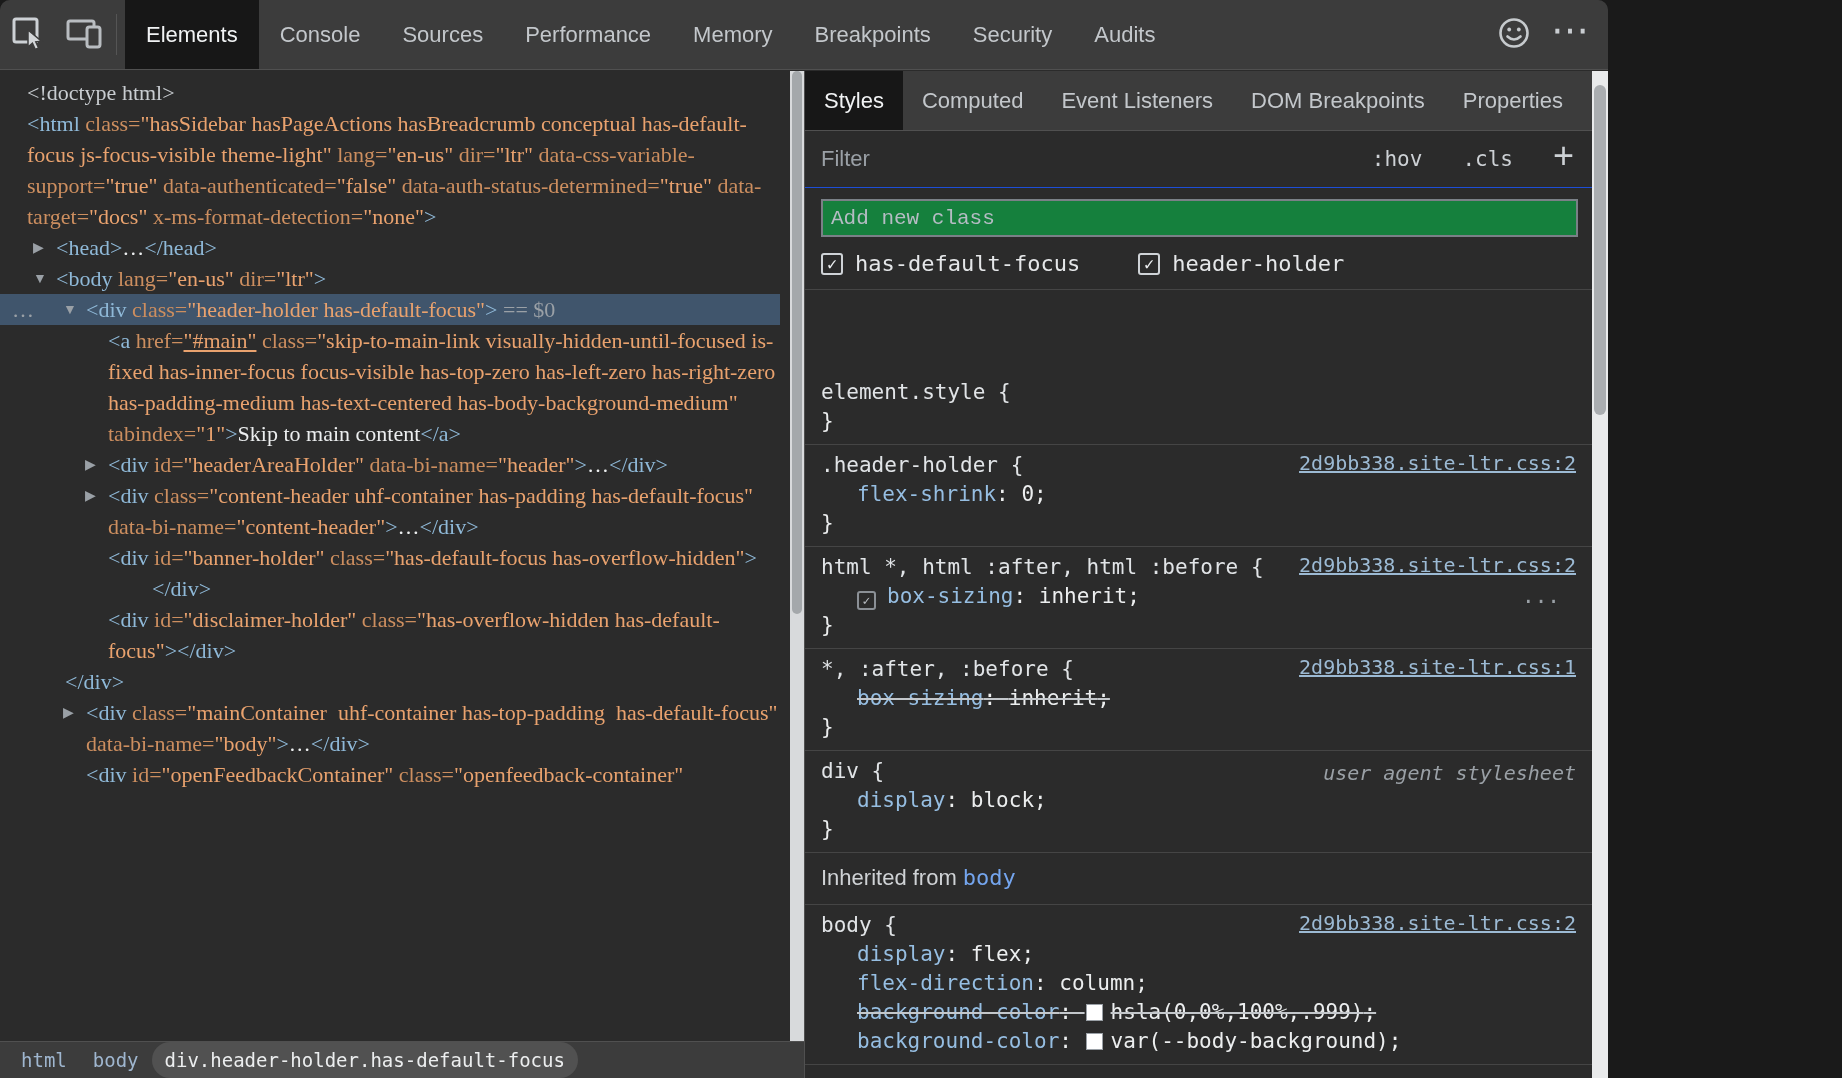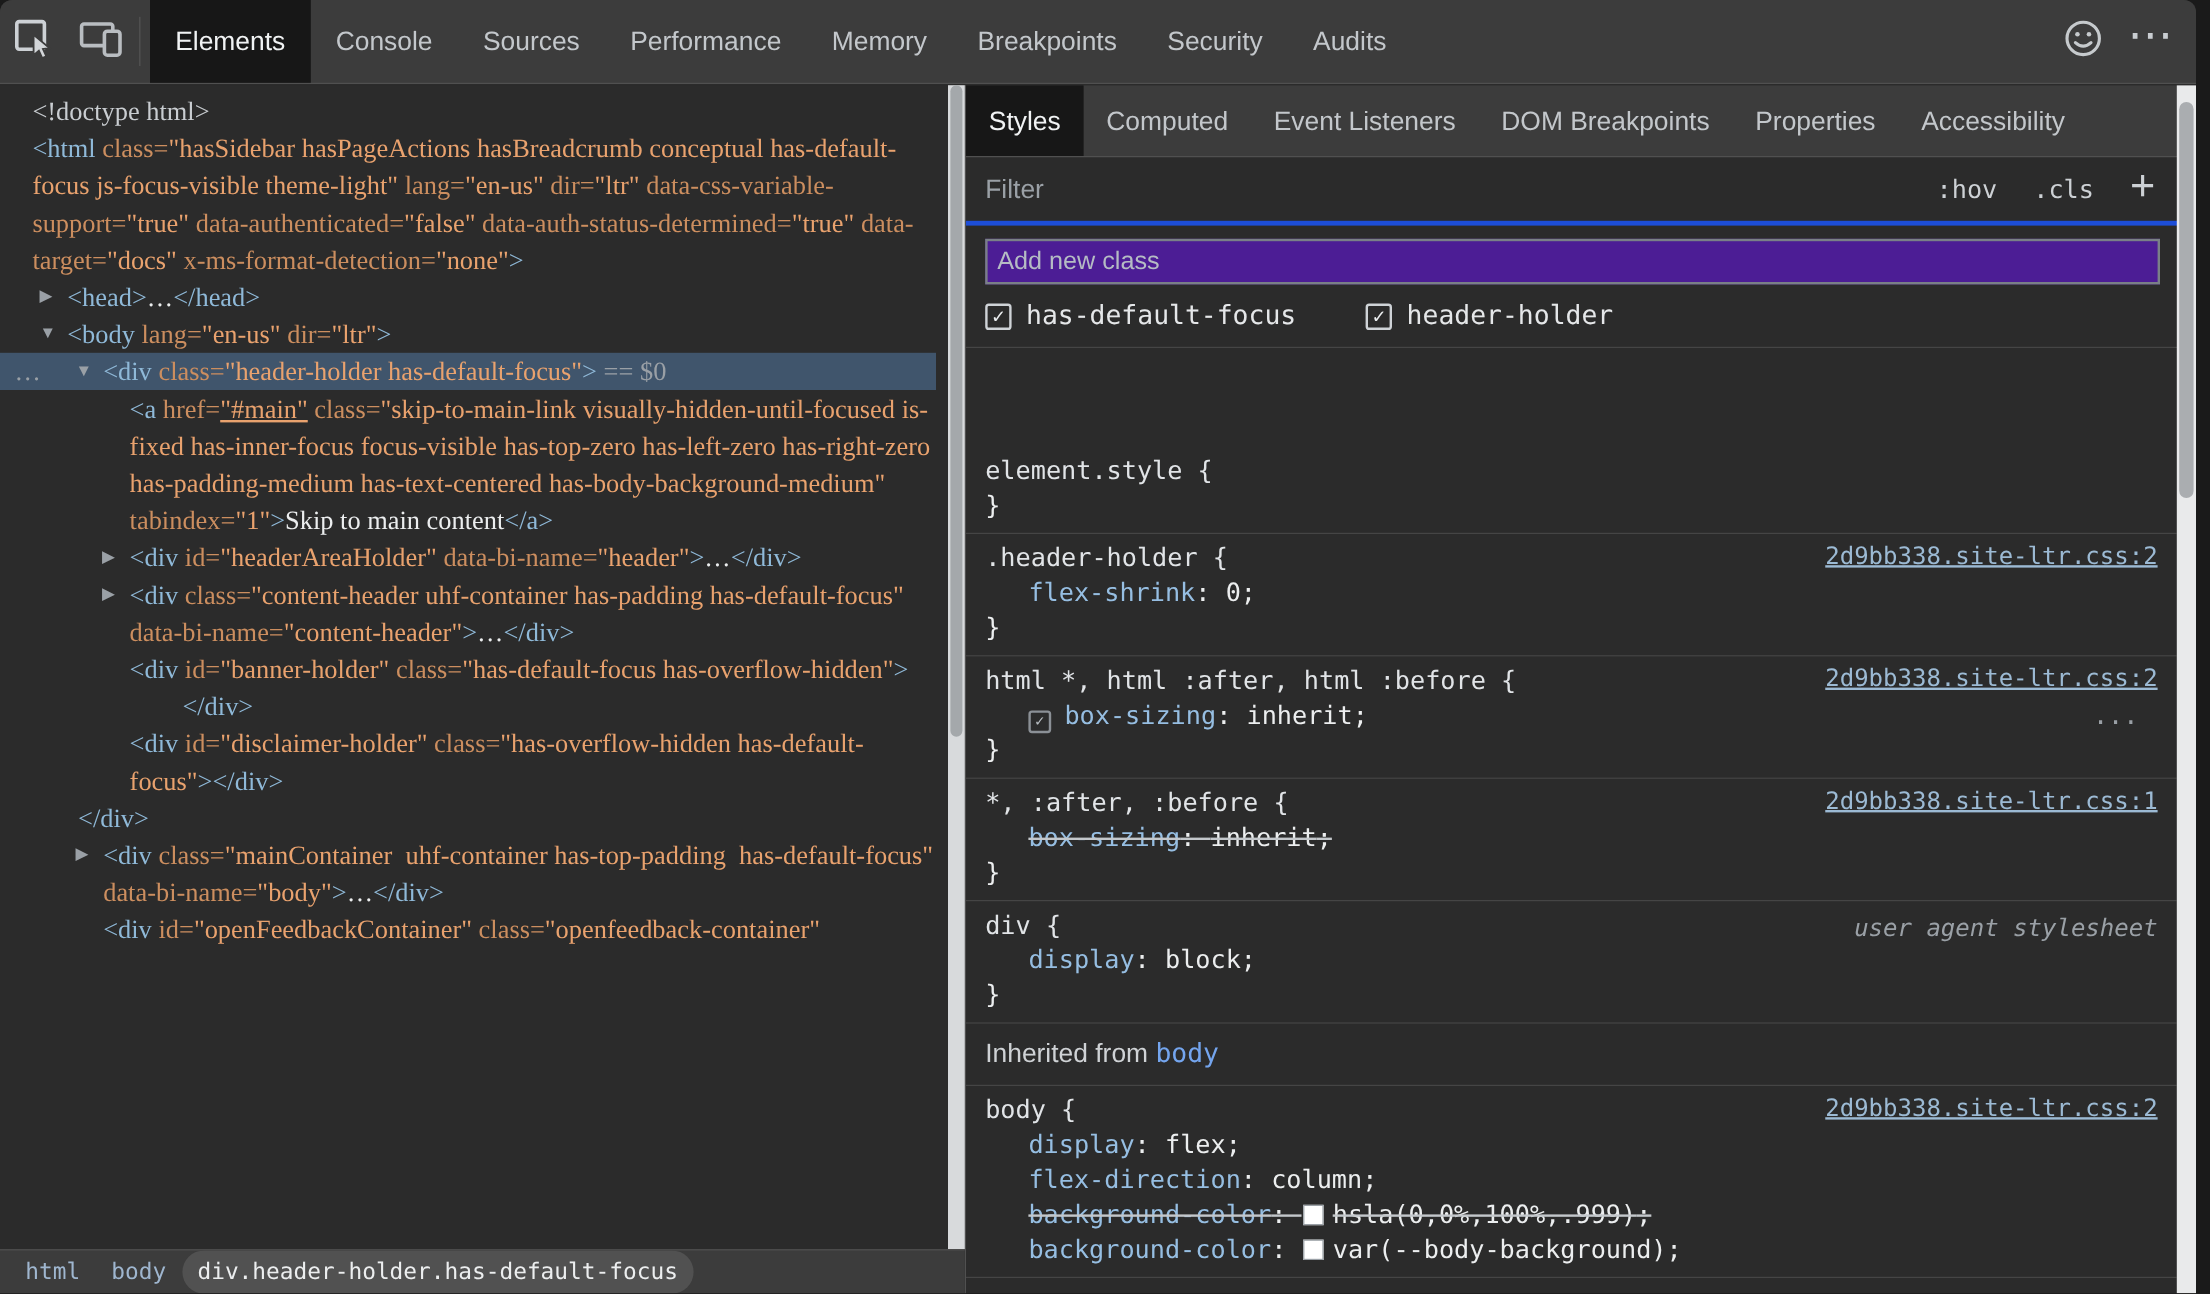--- a/index.html
+++ b/index.html
@@ -1,17 +1,17 @@
 <!DOCTYPE html>
 <html style="--c-selection: #40556c; --c-tag: #8fb9d8; --c-attr: #cc8e5f; --c-value: #e9a26e; --c-text: #eceeef; --c-muted: #9aa0a6; --c-property: #96bee2; --c-css-link: #9cbad4; --c-element-link: #74a5ee; --c-toolbar-bg: #3c3c3c; --c-panel-bg: #2b2b2b;"><head>
 <meta charset="utf-8">
 <style>
   * { margin:0; padding:0; box-sizing:border-box; }
   html,body { background:#1a1a1a; width:1842px; height:1078px; overflow:hidden; }
-  .devtools { position:relative; width:1830px; height:1078px; background:#2b2b2b;
+  .devtools { position:relative; width:1608px; height:1078px; background:#2b2b2b;
     overflow:hidden; border-radius:10px 10px 0 0; font-family:"Liberation Sans",sans-serif; }
 
   
   .main-toolbar { position:relative; height:70px; background:#3c3c3c; border-bottom:1px solid #505050;
     display:flex; align-items:stretch; z-index:5; }
   .icon-btn { width:56px; display:flex; align-items:center; justify-content:center; color:#c9cdd1; }
   .toolbar-sep { width:1px; background:#555; margin:14px 8px 14px 4px; }
   .tabs { display:flex; }
   .tab { display:flex; align-items:center; padding:0 21px; font-size:22px; color:#c3c7cb; white-space:nowrap; }
   .tab.active { background:#171717; color:#f1f3f4; }
@@ -45,30 +45,30 @@
     display:flex; align-items:stretch; padding-left:8px; font-family:"DejaVu Sans Mono",monospace; font-size:19px; overflow:hidden; }
   .crumb { display:flex; align-items:center; padding:0 13px; color:#9fb6cf; white-space:nowrap; }
   .crumb.active { background:#515151; color:#eceeef;border-radius:18px; }
 
   
   .styles-pane { position:relative; flex:1; background:#2b2b2b; overflow:hidden; }
   .styles-tabs { height:60px; background:#3c3c3c; border-bottom:1px solid #505050; display:flex; padding-right:16px; }
   .stab { display:flex; align-items:center; padding:0 19px; font-size:22px; color:#c3c7cb; white-space:nowrap; }
   .stab.active { background:#171717; color:#f1f3f4; }
 
-  .filter-row { height:57px; border-bottom:4px solid #1d4ed8; display:flex; align-items:center; padding:0 34px 0 16px; }
+  .filter-row { height:57px; border-bottom:1px solid #1d4ed8; display:flex; align-items:center; padding:0 34px 0 16px;gap:10px; }
   .filter-input { flex:1; background:transparent; border:none; outline:none; color:#dadce0; font-size:22px;
     font-family:"Liberation Sans",sans-serif; }
   .filter-input::placeholder { color:var(--c-muted,#9aa0a6); }
   .hovcls { font-family:"DejaVu Sans Mono",monospace; font-size:21px; color:#cdd1d5; margin-left:30px; }
   .plus { font-size:36px; color:#cdd1d5; margin-left:30px; line-height:20px; margin-top:-6px; }
 
   .cls-pane { padding:11px 30px 13px 16px; border-bottom:1px solid #454545; }
-  .addclass { display:block; width:100%; height:38px; background:#4c1d95; border:2px solid #7a8087; outline:none;
-    color:#cfd3d7; font-size:21px; padding:0 8px; font-family:Liberation Sans, sans-serif; }
+  .addclass { display:block; width:100%; height:38px; background:#15803d; border:2px solid #7a8087; outline:none;
+    color:#cfd3d7; font-size:21px; padding:0 8px; font-family:Liberation Mono, monospace; }
   .addclass::placeholder { color:#b5bcc4; }
   .toggles { display:flex; align-items:center; gap:58px; margin-top:14px;
     font-family:"DejaVu Sans Mono",monospace; font-size:22px; color:#e5e7e9; }
   .toggle { display:flex; align-items:center; }
   .cb { width:22px; height:22px; border:2px solid #cfd3d7; border-radius:3px; margin-right:12px;
     display:inline-flex; align-items:center; justify-content:center; font-size:17px; font-weight:bold; color:#eceff1; }
 
   .rules { position:absolute; top:301px; left:0; right:16px; bottom:0; overflow:hidden; }
   .rule { position:relative; padding:6px 16px 8px; border-bottom:1px solid #454545;
     font-family:"DejaVu Sans Mono",monospace; font-size:21px; line-height:29px; color:var(--c-text,#eceeef); }

